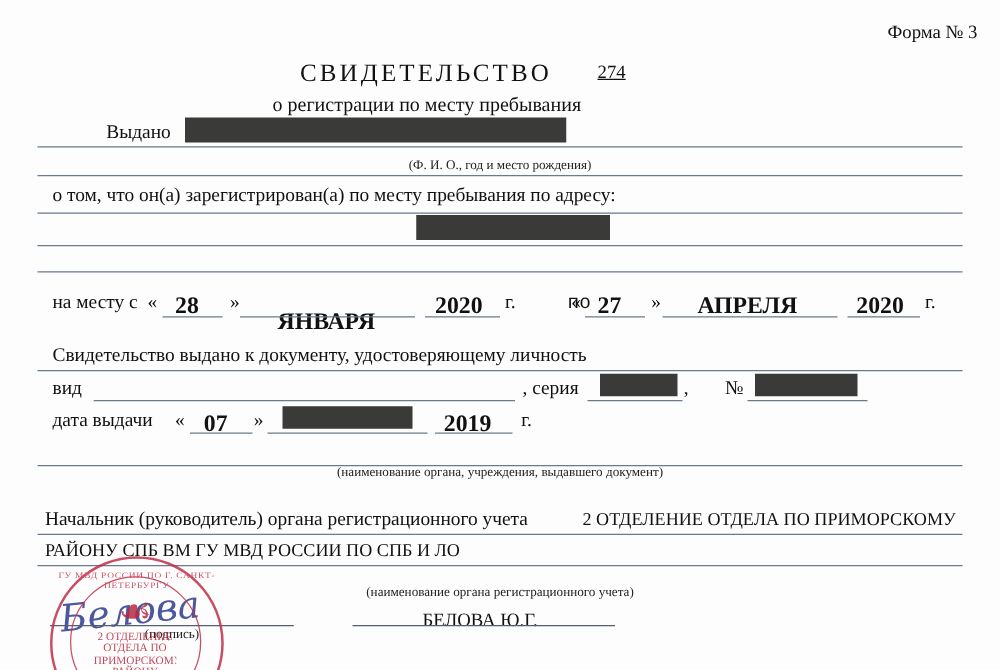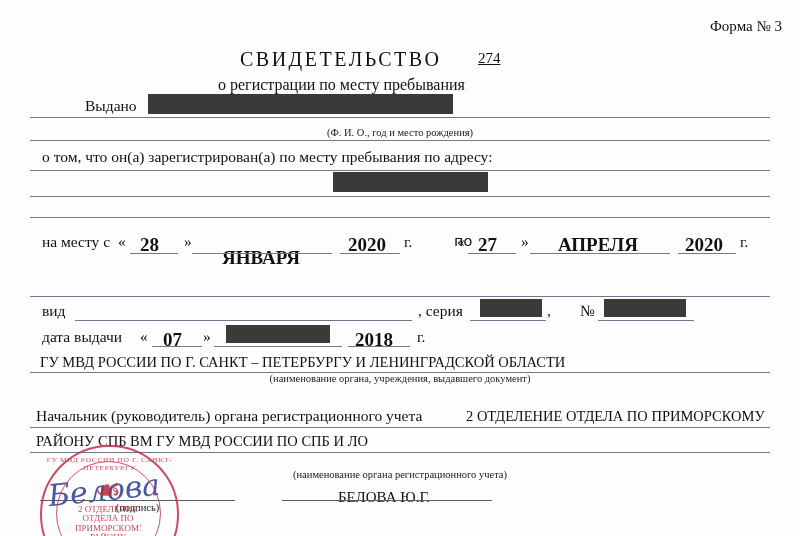--- a/index.html
+++ b/index.html
@@ -209,44 +209,44 @@
   <div class="val-bold" style="left:685px; top:234px;">2020</div>
   <div class="lbl" style="left:740px; top:233px;">г.</div>
 
   <div class="rule" style="left:130px; top:253px; width:48px;"></div>
   <div class="rule" style="left:192px; top:253px; width:140px;"></div>
   <div class="rule" style="left:340px; top:253px; width:60px;"></div>
   <div class="rule" style="left:468px; top:253px; width:48px;"></div>
   <div class="rule" style="left:530px; top:253px; width:140px;"></div>
   <div class="rule" style="left:678px; top:253px; width:58px;"></div>
 
+  <div class="lbl" style="left:42px; top:276px;">Свидетельство выдано к документу, удостоверяющему личность</div>
   <div class="rule" style="left:30px; top:296px; width:740px;"></div>
 
   <div class="lbl" style="left:42px; top:302px;">вид</div>
   <div class="lbl" style="left:418px; top:302px;">, серия</div>
   <div class="redact" style="left:480px; top:299px; width:62px; height:18px;"></div>
   <div class="lbl" style="left:547px; top:302px;">,</div>
   <div class="lbl" style="left:580px; top:302px;">№</div>
   <div class="redact" style="left:604px; top:299px; width:82px; height:18px;"></div>
   <div class="rule" style="left:75px; top:320px; width:337px;"></div>
   <div class="rule" style="left:470px; top:320px; width:76px;"></div>
   <div class="rule" style="left:598px; top:320px; width:96px;"></div>
 
   <div class="lbl" style="left:42px; top:328px;">дата выдачи</div>
   <div class="lbl" style="left:140px; top:328px;">«</div>
   <div class="val-bold" style="left:163px; top:329px;">07</div>
   <div class="lbl" style="left:203px; top:328px;">»</div>
   <div class="redact" style="left:226px; top:325px; width:104px; height:18px;"></div>
-  <div class="val-bold" style="left:355px; top:329px;">2018</div>
+  <div class="val-bold" style="left:355px; top:329px;">2019</div>
   <div class="lbl" style="left:417px; top:328px;">г.</div>
   <div class="rule" style="left:152px; top:346px; width:50px;"></div>
   <div class="rule" style="left:214px; top:346px; width:128px;"></div>
   <div class="rule" style="left:348px; top:346px; width:62px;"></div>
 
-  <div class="lbl-caps" style="left:40px; top:354px;">ГУ  МВД  РОССИИ  ПО  Г. САНКТ – ПЕТЕРБУРГУ  И  ЛЕНИНГРАДСКОЙ ОБЛАСТИ</div>
   <div class="rule" style="left:30px; top:372px; width:740px;"></div>
   <div class="lbl-sm center" style="left:30px; top:373px; width:740px;">(наименование органа, учреждения, выдавшего документ)</div>
 
   <div class="lbl" style="left:36px; top:407px;">Начальник (руководитель) органа регистрационного учета</div>
   <div class="lbl-caps" style="left:466px; top:408px;">2 ОТДЕЛЕНИЕ ОТДЕЛА  ПО ПРИМОРСКОМУ</div>
   <div class="rule" style="left:30px; top:427px; width:740px;"></div>
   <div class="lbl-caps" style="left:36px; top:433px;">РАЙОНУ СПБ ВМ  ГУ  МВД РОССИИ  ПО СПБ  И  ЛО</div>
   <div class="rule" style="left:30px; top:452px; width:740px;"></div>
   <div class="lbl-sm center" style="left:30px; top:453px; width:740px;margin-top:16px;">(наименование органа регистрационного учета)</div>
 

